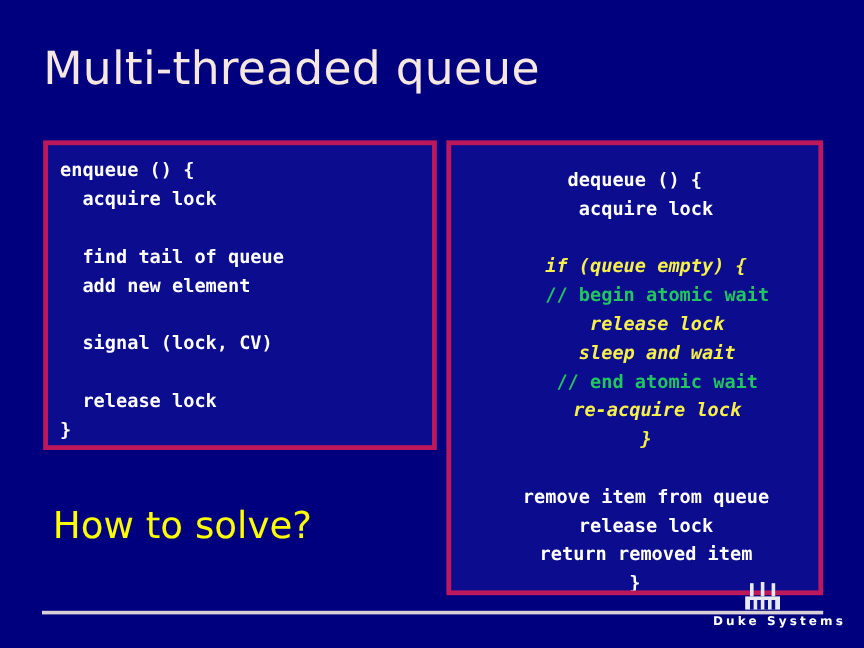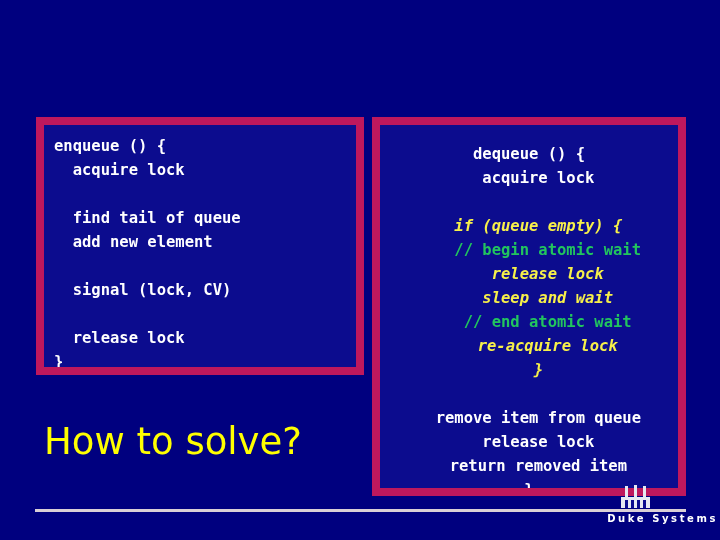--- a/index.html
+++ b/index.html
@@ -28,21 +28,21 @@
     font-weight: 400;
     letter-spacing: 0.2px;
     line-height: 46px;
     white-space: nowrap;
   }
 
   
   .codebox {
     position: absolute;
     background: #0c0c8e;
-    border: 8px solid #be185d;
+    border: 4px solid #be185d;
     box-sizing: border-box;
     font-family: "DejaVu Sans Mono", monospace;
     font-weight: bold;
     font-size: 15.5px;
     line-height: 24px;
     color: #ffffff;
     white-space: pre;
     overflow: hidden;
   }
   #box-enqueue {
@@ -66,38 +66,38 @@
   .c-yellow { color: #f7f04a; font-style: italic; }
   .c-tan    { color: #22c55e; }
 
   
   #how-to-solve {
     position: absolute;
     left: 44px;
     top: 420px;
     color: #ffff00;
     font-family: "DejaVu Sans", sans-serif;
-    font-size: 37px;
+    font-size: 31px;
     font-weight: 400;
     letter-spacing: 0px;
     white-space: nowrap;
   }
 
   
   #footer-rule {
     position: absolute;
     left: 35px;
     top: 509px;
     width: 651px;
     height: 3px;
     background: #d9cfd6;
   }
   #footer-brand {
     position: absolute;
-    right: 2px;
+    right: 15px;
     top: 513px;
     color: #ffffff;
     font-family: "DejaVu Sans", sans-serif;
     font-size: 10px;
     font-weight: bold;
     letter-spacing: 2.6px;
     white-space: nowrap;
   }
   #duke-logo {
     position: absolute;
@@ -105,20 +105,21 @@
     top: 485px;
     width: 48px;
     height: 26px;
   }
 </style>
 </head>
 <body>
 
 <div id="slide">
 
+  <div id="title">Multi-threaded queue</div>
 
   <div class="codebox" id="box-enqueue"><span class="code-line c-white">enqueue () {</span><span class="code-line c-white">  acquire lock</span><span class="code-line c-white blank">&nbsp;</span><span class="code-line c-white">  find tail of queue</span><span class="code-line c-white">  add new element</span><span class="code-line c-white blank">&nbsp;</span><span class="code-line c-white">  signal (lock, CV)</span><span class="code-line c-white blank">&nbsp;</span><span class="code-line c-white">  release lock</span><span class="code-line c-white">}</span></div>
 
   <div class="codebox" id="box-dequeue"><span class="code-line c-white">dequeue () {</span><span class="code-line c-white">  acquire lock</span><span class="code-line c-white blank">&nbsp;</span><span class="code-line c-yellow">  if (queue empty) {</span><span class="code-line c-tan">    // begin atomic wait</span><span class="code-line c-yellow">    release lock</span><span class="code-line c-yellow">    sleep and wait</span><span class="code-line c-tan">    // end atomic wait</span><span class="code-line c-yellow">    re-acquire lock</span><span class="code-line c-yellow">  }</span><span class="code-line c-white blank">&nbsp;</span><span class="code-line c-white">  remove item from queue</span><span class="code-line c-white">  release lock</span><span class="code-line c-white">  return removed item</span><span class="code-line c-white">}</span></div>
 
   <div id="how-to-solve">How to solve?</div>
 
   <div id="footer-rule"></div>
 
   <div id="duke-logo">

